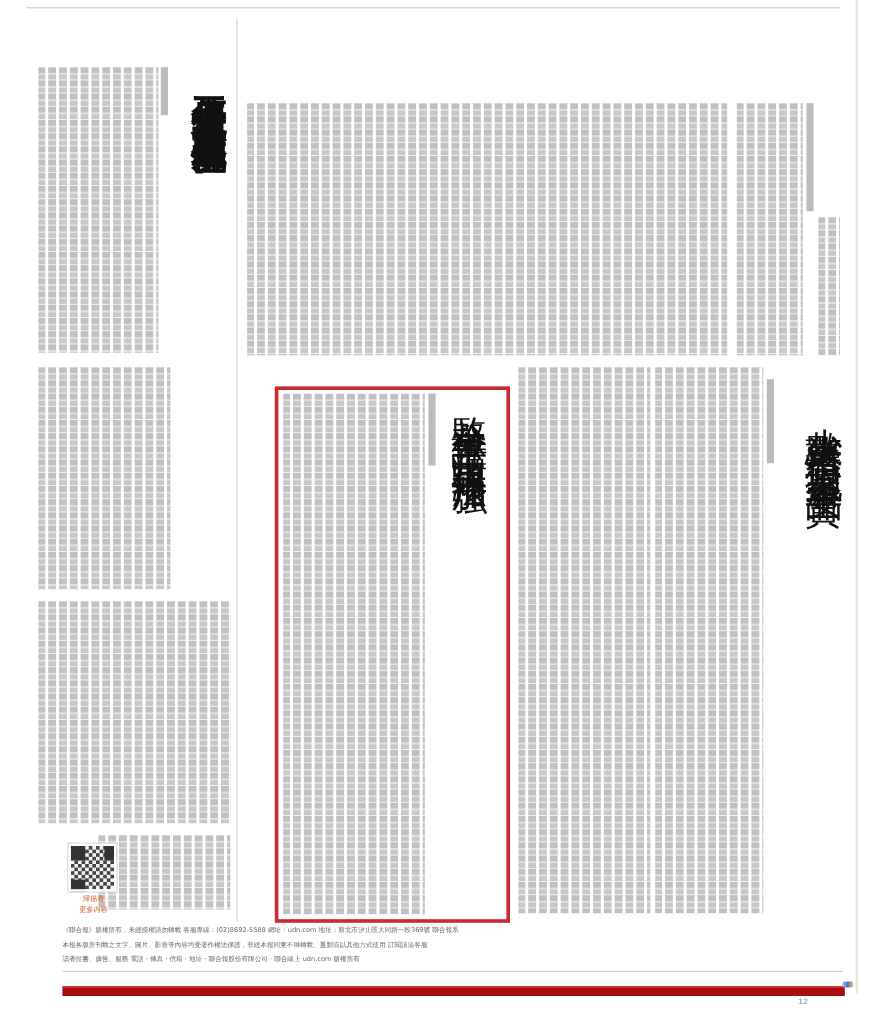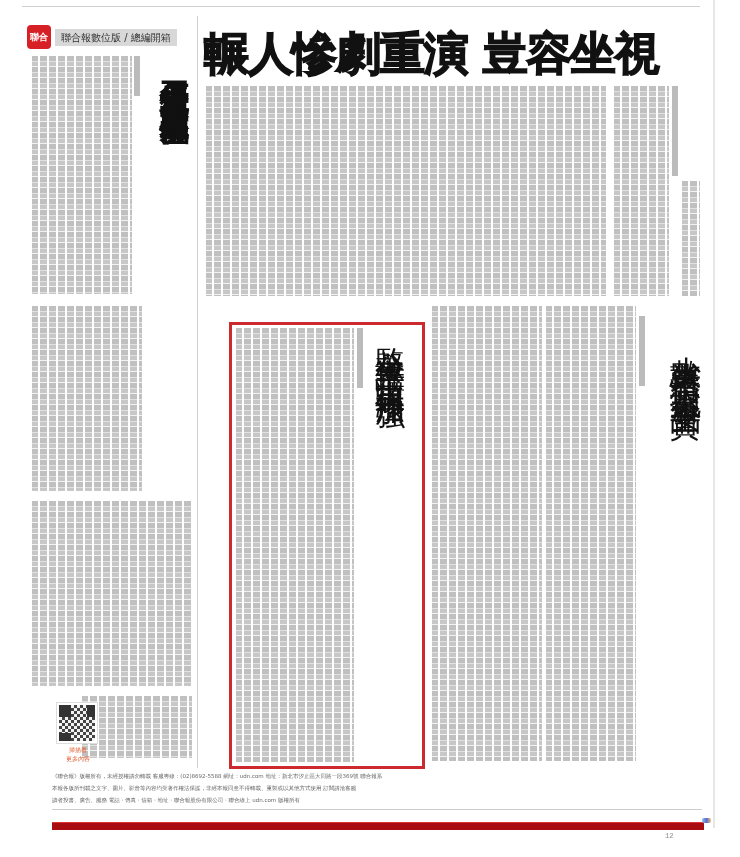--- a/index.html
+++ b/index.html
@@ -53,39 +53,34 @@
   .red-bar { position: absolute; left: 30px; top: 816px; width: 652px; height: 8px; background: #a80c10; border-top: 1px solid #d33; }
   .page-num { position: absolute; left: 643px; top: 826px; font-size: 7px; color: #888; font-family: Liberation Mono, monospace; }
   .corner-icon { position: absolute; left: 702px; top: 818px; width: 9px; height: 5px; background: linear-gradient(90deg, #8fc3f0, #5a6ad0, #f0c070); border-radius: 2px; }
 </style>
 </head>
 <body>
 
 <div class="page">
   <div class="top-rule"></div>
 
-  <div class="brand">
-    <div class="brand-logo">聯合</div>
-    <div class="brand-label">聯合報數位版 / 總編開箱</div>
-  </div>
 
   <div class="vert hl-left">再傳行人地獄 政府應感到羞愧</div>
   <div class="byline" style="left:112px; top:50px; width:6px; height:40px;"></div>
   <div class="txt" style="left:10px; top:50px; width:100px; height:238px;"></div>
   <div class="txt" style="left:10px; top:300px; width:110px; height:185px;"></div>
   <div class="txt" style="left:10px; top:495px; width:160px; height:185px;"></div>
   <div class="txt" style="left:60px; top:690px; width:110px; height:62px;"></div>
 
   <div class="qr"></div>
   <div class="qr-caption" style="top:740px;">掃描看</div>
   <div class="qr-caption" style="top:749px;">更多內容</div>
 
   <div class="col-rule-left"></div>
 
-  <div class="hl-main">輾人慘劇重演 豈容坐視</div>
 
   <div class="txt" style="left:184px; top:80px; width:400px; height:210px;"></div>
   <div class="byline" style="left:650px; top:80px; width:6px; height:90px;"></div>
   <div class="txt" style="left:592px; top:80px; width:55px; height:210px;"></div>
   <div class="txt" style="left:660px; top:175px; width:18px; height:115px;"></div>
 
   <div class="red-box"></div>
   <div class="vert hl-box">監督公車評鑑 中央須再修法加強</div>
   <div class="byline" style="left:335px; top:322px; width:6px; height:60px;"></div>
   <div class="txt" style="left:214px; top:322px; width:118px; height:434px;"></div>

